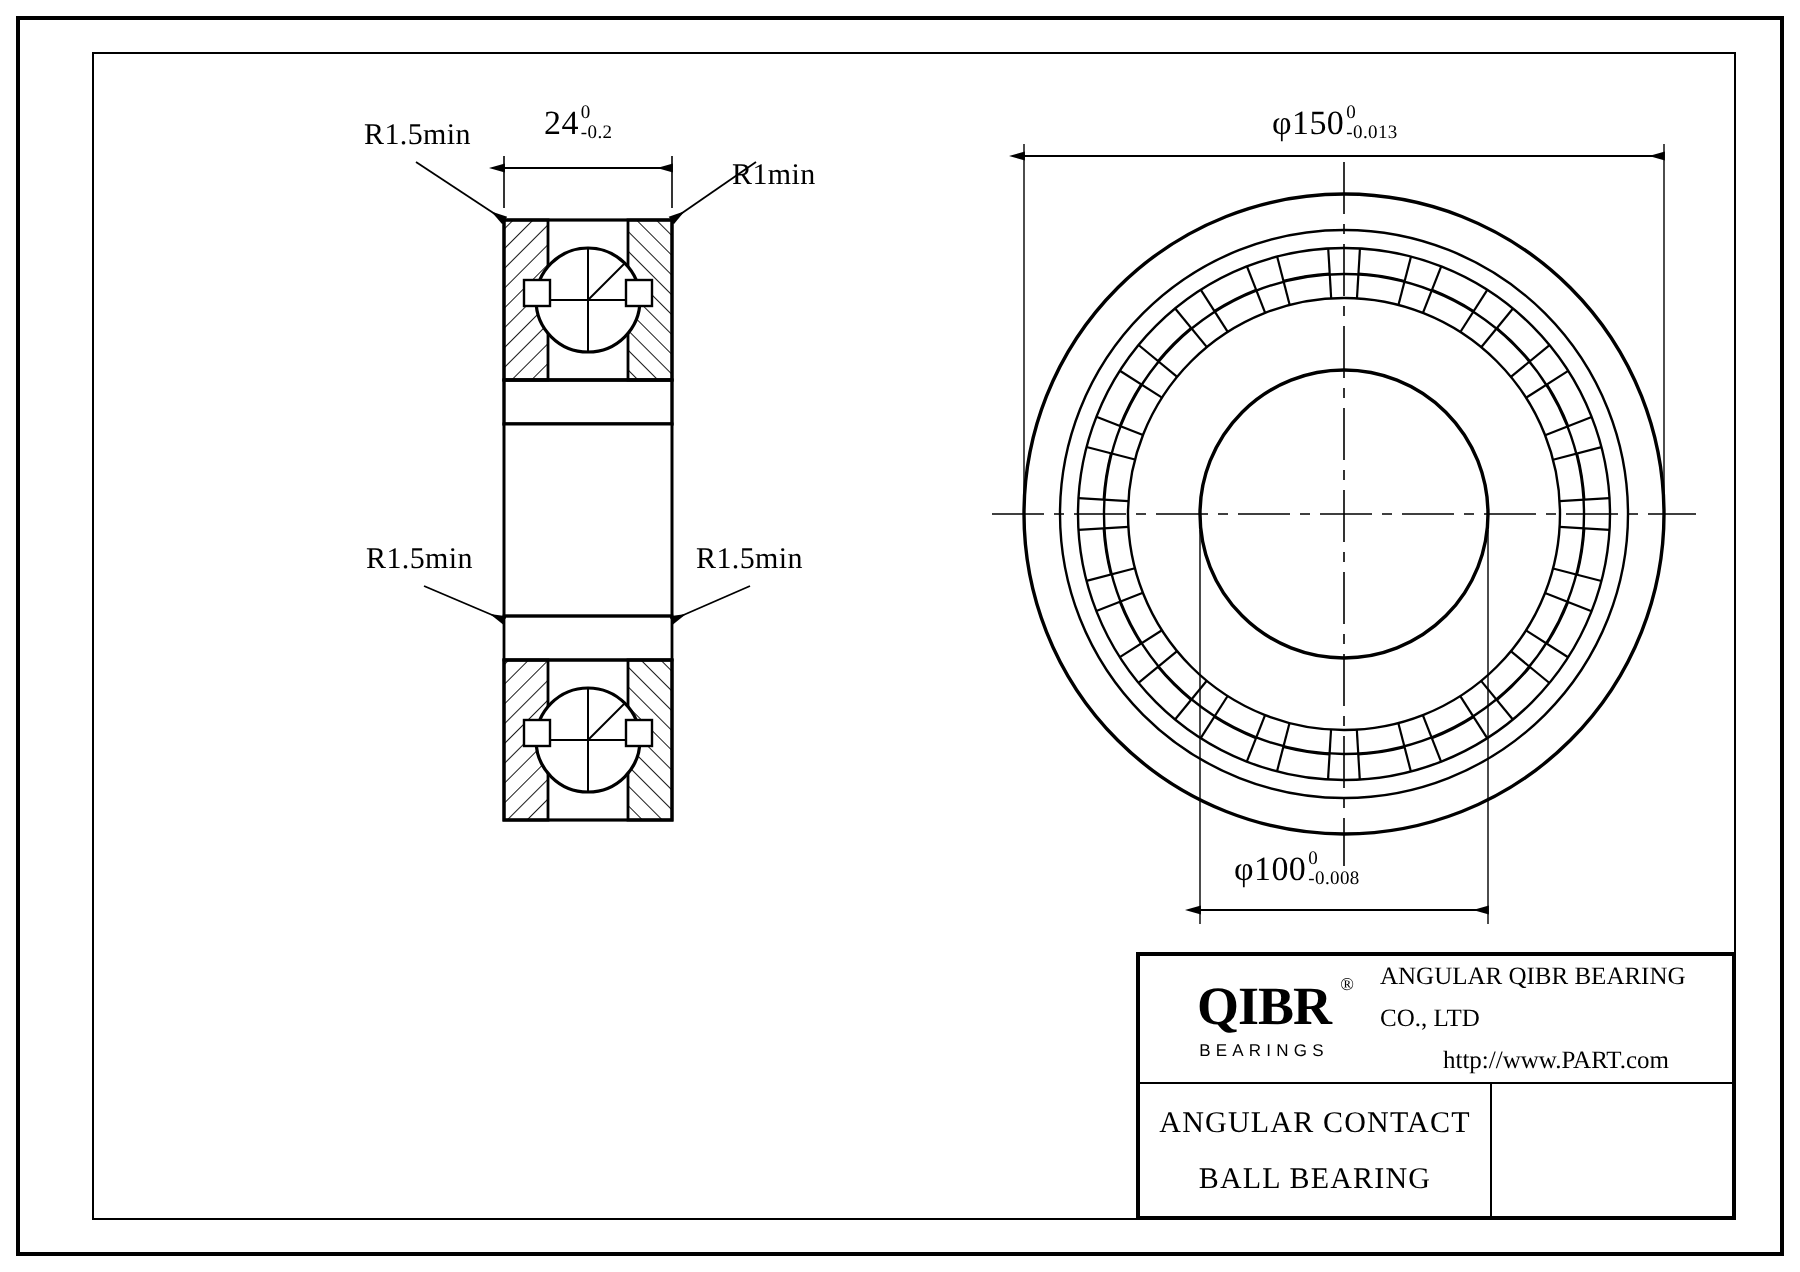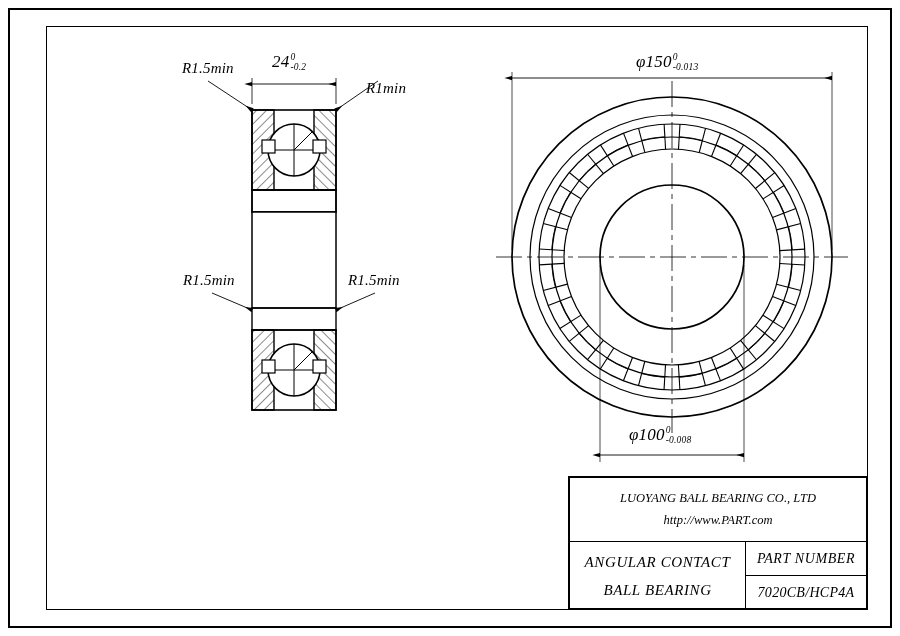--- a/index.html
+++ b/index.html
@@ -11,21 +11,20 @@
     width: 900px;
     height: 636px;
     font-family: "Liberation Serif", serif;
     color: #000000;
     overflow: hidden;
   }
   #sheet {
     position: relative;
     width: 840px;
     height: 636px;
-    font-style: italic;
   }
   .outer-frame {
     position: absolute;
     left: 8px;
     top: 8px;
     width: 884px;
     height: 620px;
     border: 2px solid #000;
     box-sizing: border-box;
   }
@@ -338,36 +337,38 @@
   <div class="lbl" style="left:348px; top:272px;">R1.5min</div>
 
   <div class="lbl dim-main" style="left:272px; top:52px;">
     <span>24</span><span class="tol"><span class="t-up">0</span><span class="t-dn">-0.2</span></span>
   </div>
 
   <div class="lbl dim-main" style="left:616px; top:52px;margin-left:20px;">
     <span>φ</span><span>150</span><span class="tol"><span class="t-up">0</span><span class="t-dn">-0.013</span></span>
   </div>
 
-  <div class="lbl dim-main" style="left:617px; top:425px;margin-left:12px;">
+  <div class="lbl dim-main" style="left:617px; top:425px;">
     <span>φ</span><span>100</span><span class="tol"><span class="t-up">0</span><span class="t-dn">-0.008</span></span>
   </div>
 
   <div class="tb">
     <div class="tb-row1">
+      <div class="logo-cell">
+        <div class="logo-main">
+          <span>QIBR</span><span class="logo-reg">®</span>
+        </div>
+        <div class="logo-sub">BEARINGS</div>
+      </div>
       <div class="company-cell">
-        <div>LUOYANG BALL BEARING CO., LTD</div>
+        <div>ANGULAR QIBR BEARING CO., LTD</div>
         <div>http://www.PART.com</div>
       </div>
     </div>
     <div class="tb-row2">
       <div class="tb-left">
         <div>ANGULAR CONTACT</div>
         <div>BALL BEARING</div>
       </div>
-      <div class="tb-right">
-        <div class="tb-right-top">PART  NUMBER</div>
-        <div class="tb-right-bot">7020CB/HCP4A</div>
-      </div>
     </div>
   </div>
 
 </div>
 
 </body></html>

